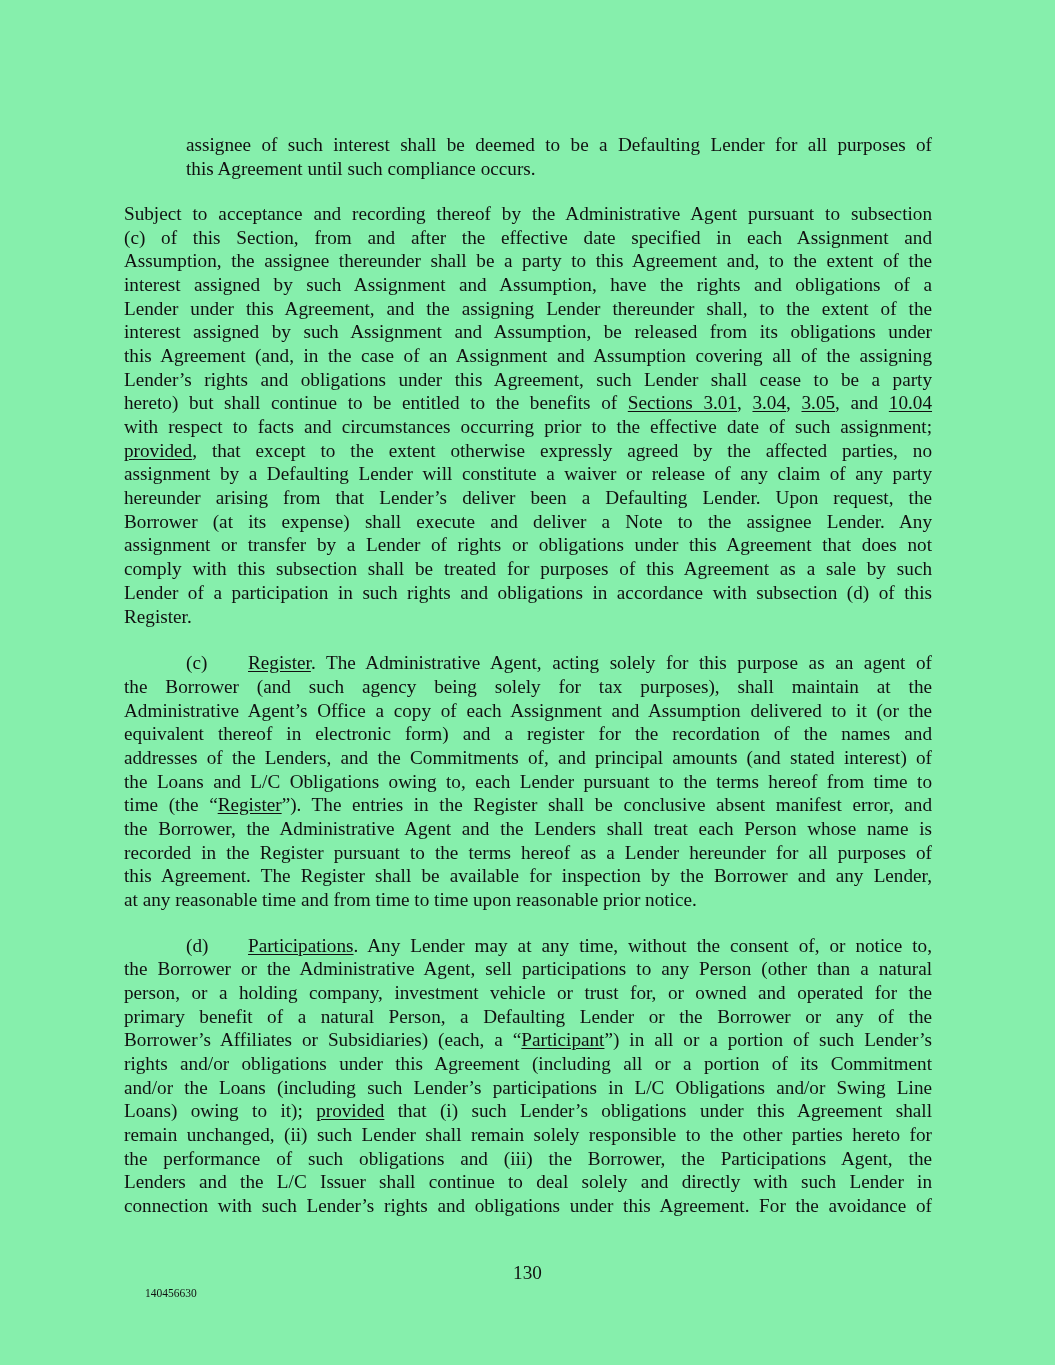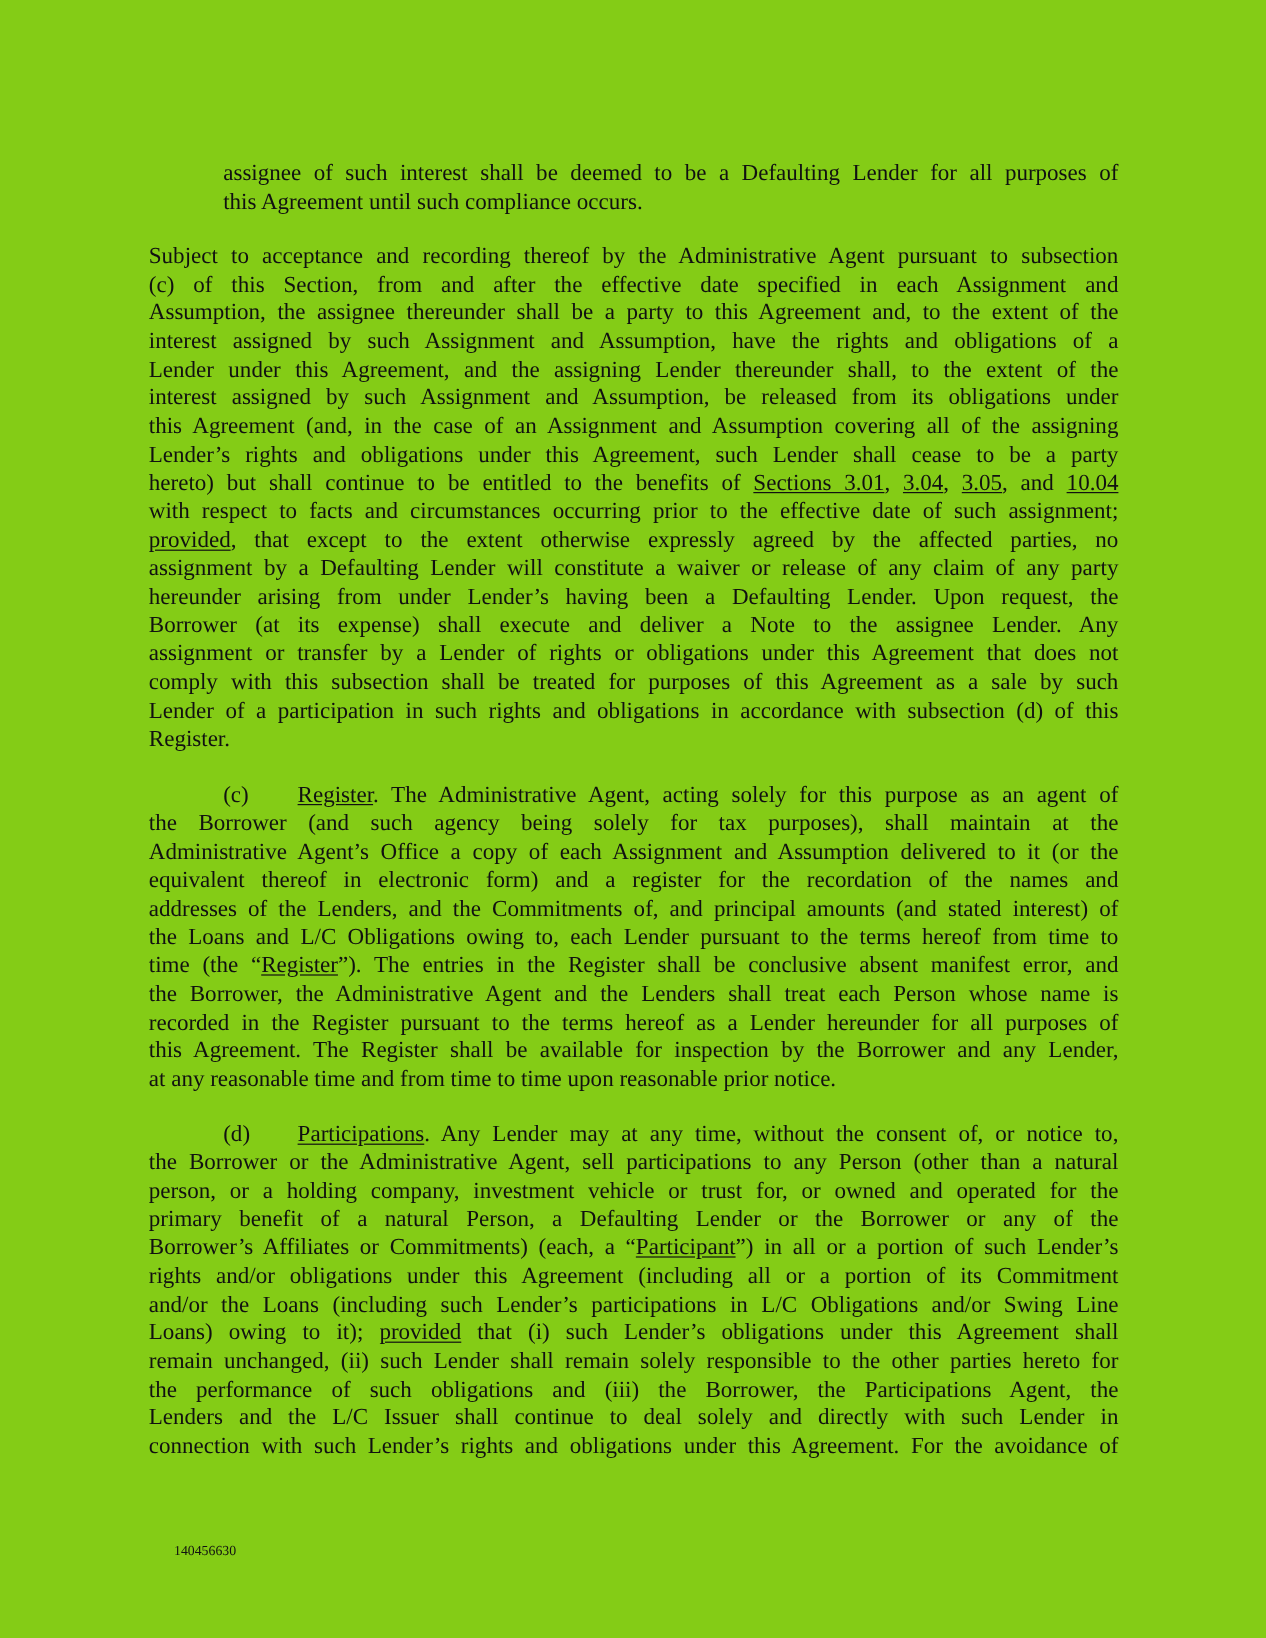--- a/index.html
+++ b/index.html
@@ -1,19 +1,19 @@
 <!DOCTYPE html>
 <html><head>
   <meta charset="utf-8">
   <style>
     html, body { margin: 0; padding: 0; background: #ffffff; }
     body { width: 1055px; height: 1365px; position: relative; overflow: hidden; }
     .page {
       position: absolute; left: 0; top: 0; width: 1055px; height: 1365px;
-      background: #84cc16; color: #111111;
+      background: #86efac; color: #111111;
       font-family: "Liberation Serif", "DejaVu Serif", serif;
       font-size: 19.2px;
     }
     .line {
       position: absolute;
       white-space: nowrap;
       height: 24px;
       line-height: 24px;
       text-align: justify;
       text-align-last: justify;
@@ -46,21 +46,21 @@
     <div class="line" style="left:124px; width:808px; top:249px;">Assumption, the assignee thereunder shall be a party to this Agreement and, to the extent of the</div>
     <div class="line" style="left:124px; width:808px; top:273px;">interest assigned by such Assignment and Assumption, have the rights and obligations of a</div>
     <div class="line" style="left:124px; width:808px; top:297px;">Lender under this Agreement, and the assigning Lender thereunder shall, to the extent of the</div>
     <div class="line" style="left:124px; width:808px; top:320px;">interest assigned by such Assignment and Assumption, be released from its obligations under</div>
     <div class="line" style="left:124px; width:808px; top:344px;">this Agreement (and, in the case of an Assignment and Assumption covering all of the assigning</div>
     <div class="line" style="left:124px; width:808px; top:368px;">Lender’s rights and obligations under this Agreement, such Lender shall cease to be a party</div>
     <div class="line" style="left:124px; width:808px; top:391px;"><span>hereto) but shall continue to be entitled to the benefits of </span><span class="u">Sections 3.01</span><span>, </span><span class="u">3.04</span><span>, </span><span class="u">3.05</span><span>, and </span><span class="u">10.04</span></div>
     <div class="line" style="left:124px; width:808px; top:415px;">with respect to facts and circumstances occurring prior to the effective date of such assignment;</div>
     <div class="line" style="left:124px; width:808px; top:439px;"><span class="u">provided</span><span>, that except to the extent otherwise expressly agreed by the affected parties, no</span></div>
     <div class="line" style="left:124px; width:808px; top:462px;">assignment by a Defaulting Lender will constitute a waiver or release of any claim of any party</div>
-    <div class="line" style="left:124px; width:808px; top:486px;">hereunder arising from under Lender’s having been a Defaulting Lender.  Upon request, the</div>
+    <div class="line" style="left:124px; width:808px; top:486px;">hereunder arising from that Lender’s deliver been a Defaulting Lender.  Upon request, the</div>
     <div class="line" style="left:124px; width:808px; top:510px;">Borrower (at its expense) shall execute and deliver a Note to the assignee Lender.  Any</div>
     <div class="line" style="left:124px; width:808px; top:533px;">assignment or transfer by a Lender of rights or obligations under this Agreement that does not</div>
     <div class="line" style="left:124px; width:808px; top:557px;">comply with this subsection shall be treated for purposes of this Agreement as a sale by such</div>
     <div class="line" style="left:124px; width:808px; top:581px;">Lender of a participation in such rights and obligations in accordance with subsection (d) of this</div>
     <div class="line last" style="left:124px; width:808px; top:605px;">Register.</div>
   </div>
 
   <div>
     <div class="line" style="left:186px; width:746px; top:651px;"><span class="tab-label" style="text-align:left;">(c)</span><span class="u">Register</span><span>.  The Administrative Agent, acting solely for this purpose as an agent of</span></div>
     <div class="line" style="left:124px; width:808px; top:675px;">the Borrower (and such agency being solely for tax purposes), shall maintain at the</div>
@@ -73,25 +73,26 @@
     <div class="line" style="left:124px; width:808px; top:841px;">recorded in the Register pursuant to the terms hereof as a Lender hereunder for all purposes of</div>
     <div class="line" style="left:124px; width:808px; top:864px;">this Agreement.  The Register shall be available for inspection by the Borrower and any Lender,</div>
     <div class="line last" style="left:124px; width:808px; top:888px;">at any reasonable time and from time to time upon reasonable prior notice.</div>
   </div>
 
   <div>
     <div class="line" style="left:186px; width:746px; top:934px;"><span class="tab-label" style="text-align:left;">(d)</span><span class="u">Participations</span><span>.  Any Lender may at any time, without the consent of, or notice to,</span></div>
     <div class="line" style="left:124px; width:808px; top:957px;">the Borrower or the Administrative Agent, sell participations to any Person (other than a natural</div>
     <div class="line" style="left:124px; width:808px; top:981px;">person, or a holding company, investment vehicle or trust for, or owned and operated for the</div>
     <div class="line" style="left:124px; width:808px; top:1005px;">primary benefit of a natural Person, a Defaulting Lender or the Borrower or any of the</div>
-    <div class="line" style="left:124px; width:808px; top:1028px;"><span>Borrower’s Affiliates or Commitments) (each, a “</span><span class="u">Participant</span><span>”) in all or a portion of such Lender’s</span></div>
+    <div class="line" style="left:124px; width:808px; top:1028px;"><span>Borrower’s Affiliates or Subsidiaries) (each, a “</span><span class="u">Participant</span><span>”) in all or a portion of such Lender’s</span></div>
     <div class="line" style="left:124px; width:808px; top:1052px;">rights and/or obligations under this Agreement (including all or a portion of its Commitment</div>
     <div class="line" style="left:124px; width:808px; top:1076px;">and/or the Loans (including such Lender’s participations in L/C Obligations and/or Swing Line</div>
     <div class="line" style="left:124px; width:808px; top:1099px;"><span>Loans) owing to it); </span><span class="u">provided</span><span> that (i) such Lender’s obligations under this Agreement shall</span></div>
     <div class="line" style="left:124px; width:808px; top:1123px;">remain unchanged, (ii) such Lender shall remain solely responsible to the other parties hereto for</div>
     <div class="line" style="left:124px; width:808px; top:1147px;">the performance of such obligations and (iii) the Borrower, the Participations Agent, the</div>
     <div class="line" style="left:124px; width:808px; top:1170px;">Lenders and the L/C Issuer shall continue to deal solely and directly with such Lender in</div>
     <div class="line" style="left:124px; width:808px; top:1194px;">connection with such Lender’s rights and obligations under this Agreement. For the avoidance of</div>
   </div>
 
+  <div class="page-number">130</div>
   <div class="doc-id">140456630</div>
 
 </div>
 
 </body></html>

